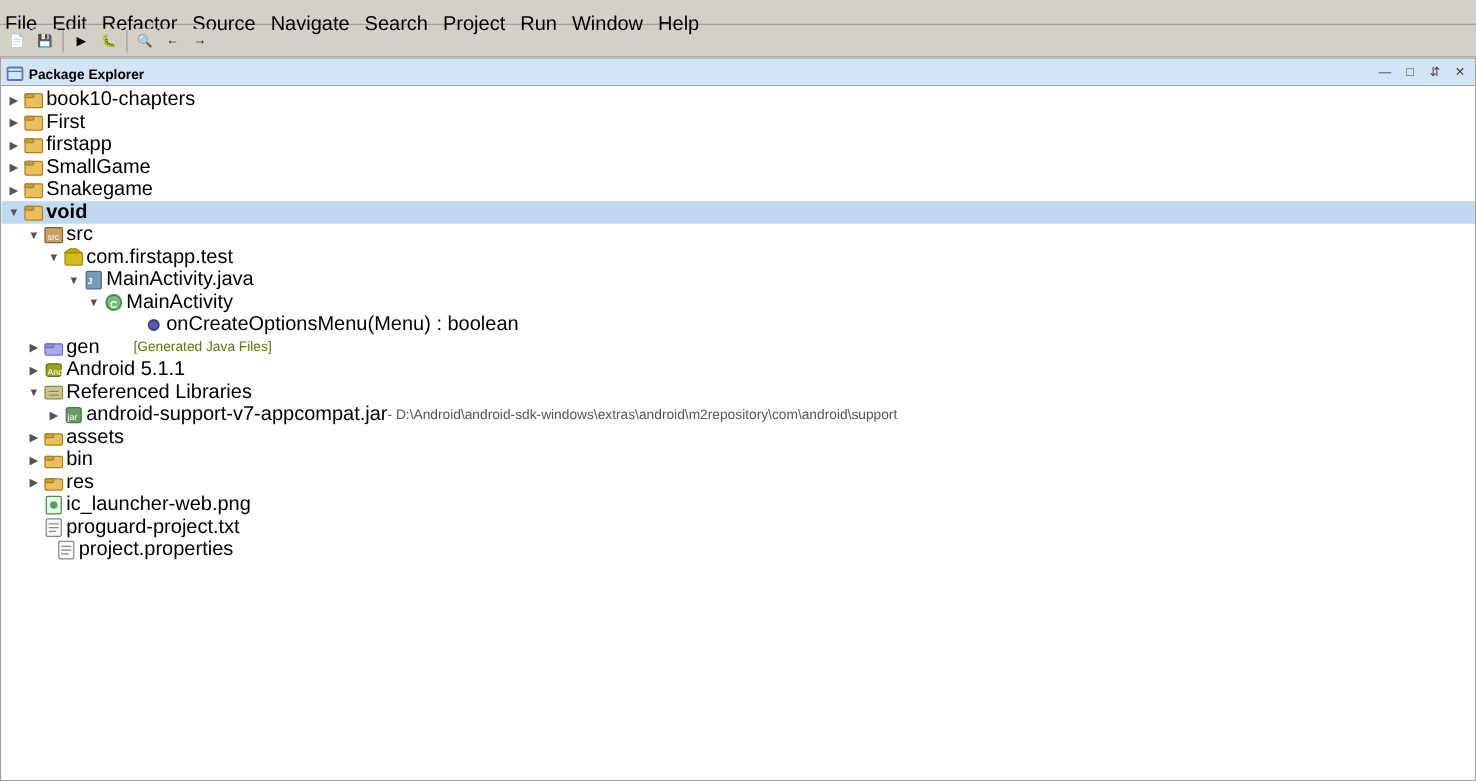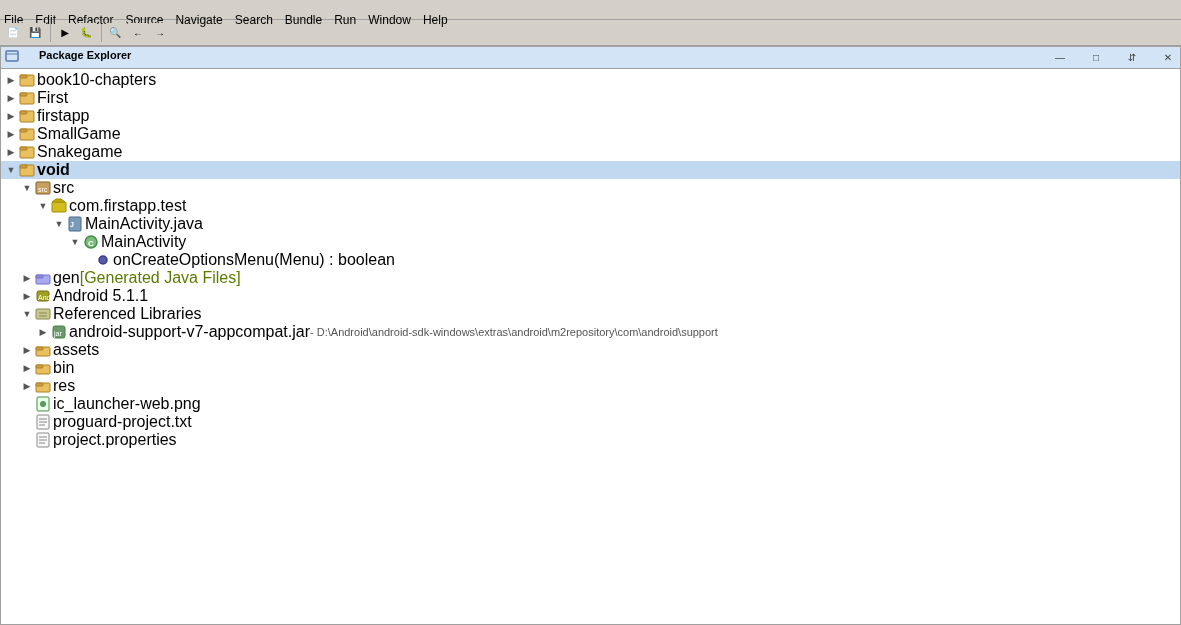--- a/index.html
+++ b/index.html
@@ -17,21 +17,21 @@
     .menu-bar {
       display: flex;
       background: #d4d0c8;
       padding: 2px 4px;
       gap: 12px;
       border-bottom: 1px solid #a0a0a0;
       height: 20px;
       align-items: center;
     }
     .menu-item {
-      font-size: 12px;
+      font-size: 16px;
       cursor: pointer;
       color: #000;
       margin-top: 20px;
     }
 
     
     .toolbar {
       display: flex;
       background: #d4d0c8;
       padding: 2px 4px;
@@ -69,26 +69,26 @@
       width: 100%;
       background: #fff;
       border: 1px solid #a0a0a0;
       display: flex;
       flex-direction: column;
       overflow: hidden;
     }
 
     .panel-header {
       display: flex;
-      align-items: flex-start;
+      align-items: flex-end;
       background: #d2e4f5;
       border-bottom: 1px solid #a0a0a0;
       padding: 2px 4px;
       height: 22px;
-      gap: 20px;
+      gap: 4px;
     }
     .panel-title {
       font-size: 11px;
       font-weight: bold;
       flex: 1;
       color: #000;
     }
     .panel-icon-btn {
       width: 16px;
       height: 16px;
@@ -148,21 +148,21 @@
 </head>
 <body>
 
 <div class="menu-bar">
   <span class="menu-item">File</span>
   <span class="menu-item">Edit</span>
   <span class="menu-item">Refactor</span>
   <span class="menu-item">Source</span>
   <span class="menu-item">Navigate</span>
   <span class="menu-item">Search</span>
-  <span class="menu-item">Bundle</span>
+  <span class="menu-item">Project</span>
   <span class="menu-item">Run</span>
   <span class="menu-item">Window</span>
   <span class="menu-item">Help</span>
 </div>
 
 <div class="toolbar">
   <button class="toolbar-btn">📄</button>
   <button class="toolbar-btn">💾</button>
   <div class="toolbar-sep"></div>
   <button class="toolbar-btn">▶</button>
@@ -281,39 +281,39 @@
         <div class="tree-item" style="padding-left: 68px;">
           <span class="tree-toggle" style="font-size: 9px; color: rgb(85, 85, 85);">▼</span>
           <span class="tree-icon">
             <svg width="16" height="16">
               <circle cx="8" cy="8" r="6" fill="#7abd7a" stroke="#4a8a4a" stroke-width="1.5"></circle>
               <text x="5" y="12" font-size="8" font-weight="bold" fill="#fff">C</text>
             </svg>
           </span>
           <span class="tree-label">MainActivity</span>
         </div>
-        <div class="tree-item" style="padding-left: 80px;">
+        <div class="tree-item" style="padding-left: 100px;">
           <span class="tree-toggle" style="font-size: 9px; color: rgb(85, 85, 85);"></span>
           <span class="tree-icon">
             <svg width="16" height="16">
               <circle cx="8" cy="8" r="4" fill="#5a5aaa" stroke="#3a3a8a" stroke-width="1.5"></circle>
             </svg>
           </span>
           <span class="tree-label">onCreateOptionsMenu(Menu) : boolean</span>
         </div>
         <div class="tree-item" style="padding-left: 20px;">
           <span class="tree-toggle" style="font-size: 9px; color: rgb(85, 85, 85);">▶</span>
           <span class="tree-icon">
             <svg width="16" height="16">
               <rect x="1" y="5" width="14" height="9" rx="1" fill="#aaaaee" stroke="#7070cc" stroke-width="1"></rect>
               <rect x="1" y="5" width="7" height="3" rx="1" fill="#9090cc" stroke="#7070cc" stroke-width="1"></rect>
             </svg>
           </span>
           <span class="tree-label">gen</span>
-          <span style="font-size: 16px; color: rgb(90, 122, 0);"> [Generated Java Files]</span>
+          <span style="font-size: 11px; color: rgb(90, 122, 0); margin-left: 27px;"> [Generated Java Files]</span>
         </div>
         <div class="tree-item" style="padding-left: 20px;">
           <span class="tree-toggle" style="font-size: 9px; color: rgb(85, 85, 85);">▶</span>
           <span class="tree-icon">
             <svg width="16" height="16">
               <rect x="2" y="3" width="12" height="10" rx="2" fill="#a0a020" stroke="#707010" stroke-width="1"></rect>
               <text x="3" y="12" font-size="7" fill="#fff">And</text>
             </svg>
           </span>
           <span class="tree-label">Android 5.1.1</span>
@@ -385,21 +385,21 @@
           <span class="tree-icon">
             <svg width="16" height="16">
               <rect x="2" y="1" width="12" height="14" rx="1" fill="#f8f8f8" stroke="#888" stroke-width="1"></rect>
               <line x1="4" y1="5" x2="12" y2="5" stroke="#888" stroke-width="1"></line>
               <line x1="4" y1="8" x2="12" y2="8" stroke="#888" stroke-width="1"></line>
               <line x1="4" y1="11" x2="10" y2="11" stroke="#888" stroke-width="1"></line>
             </svg>
           </span>
           <span class="tree-label">proguard-project.txt</span>
         </div>
-        <div class="tree-item" style="padding-left: 20px;">
+        <div class="tree-item" style="padding-left: 20px; margin-left: 10px;">
           <span class="tree-toggle" style="font-size: 9px; color: rgb(85, 85, 85);"></span>
           <span class="tree-icon">
             <svg width="16" height="16">
               <rect x="2" y="1" width="12" height="14" rx="1" fill="#f8f8f8" stroke="#888" stroke-width="1"></rect>
               <line x1="4" y1="5" x2="12" y2="5" stroke="#888" stroke-width="1"></line>
               <line x1="4" y1="8" x2="12" y2="8" stroke="#888" stroke-width="1"></line>
               <line x1="4" y1="11" x2="10" y2="11" stroke="#888" stroke-width="1"></line>
             </svg>
           </span>
           <span class="tree-label">project.properties</span>

